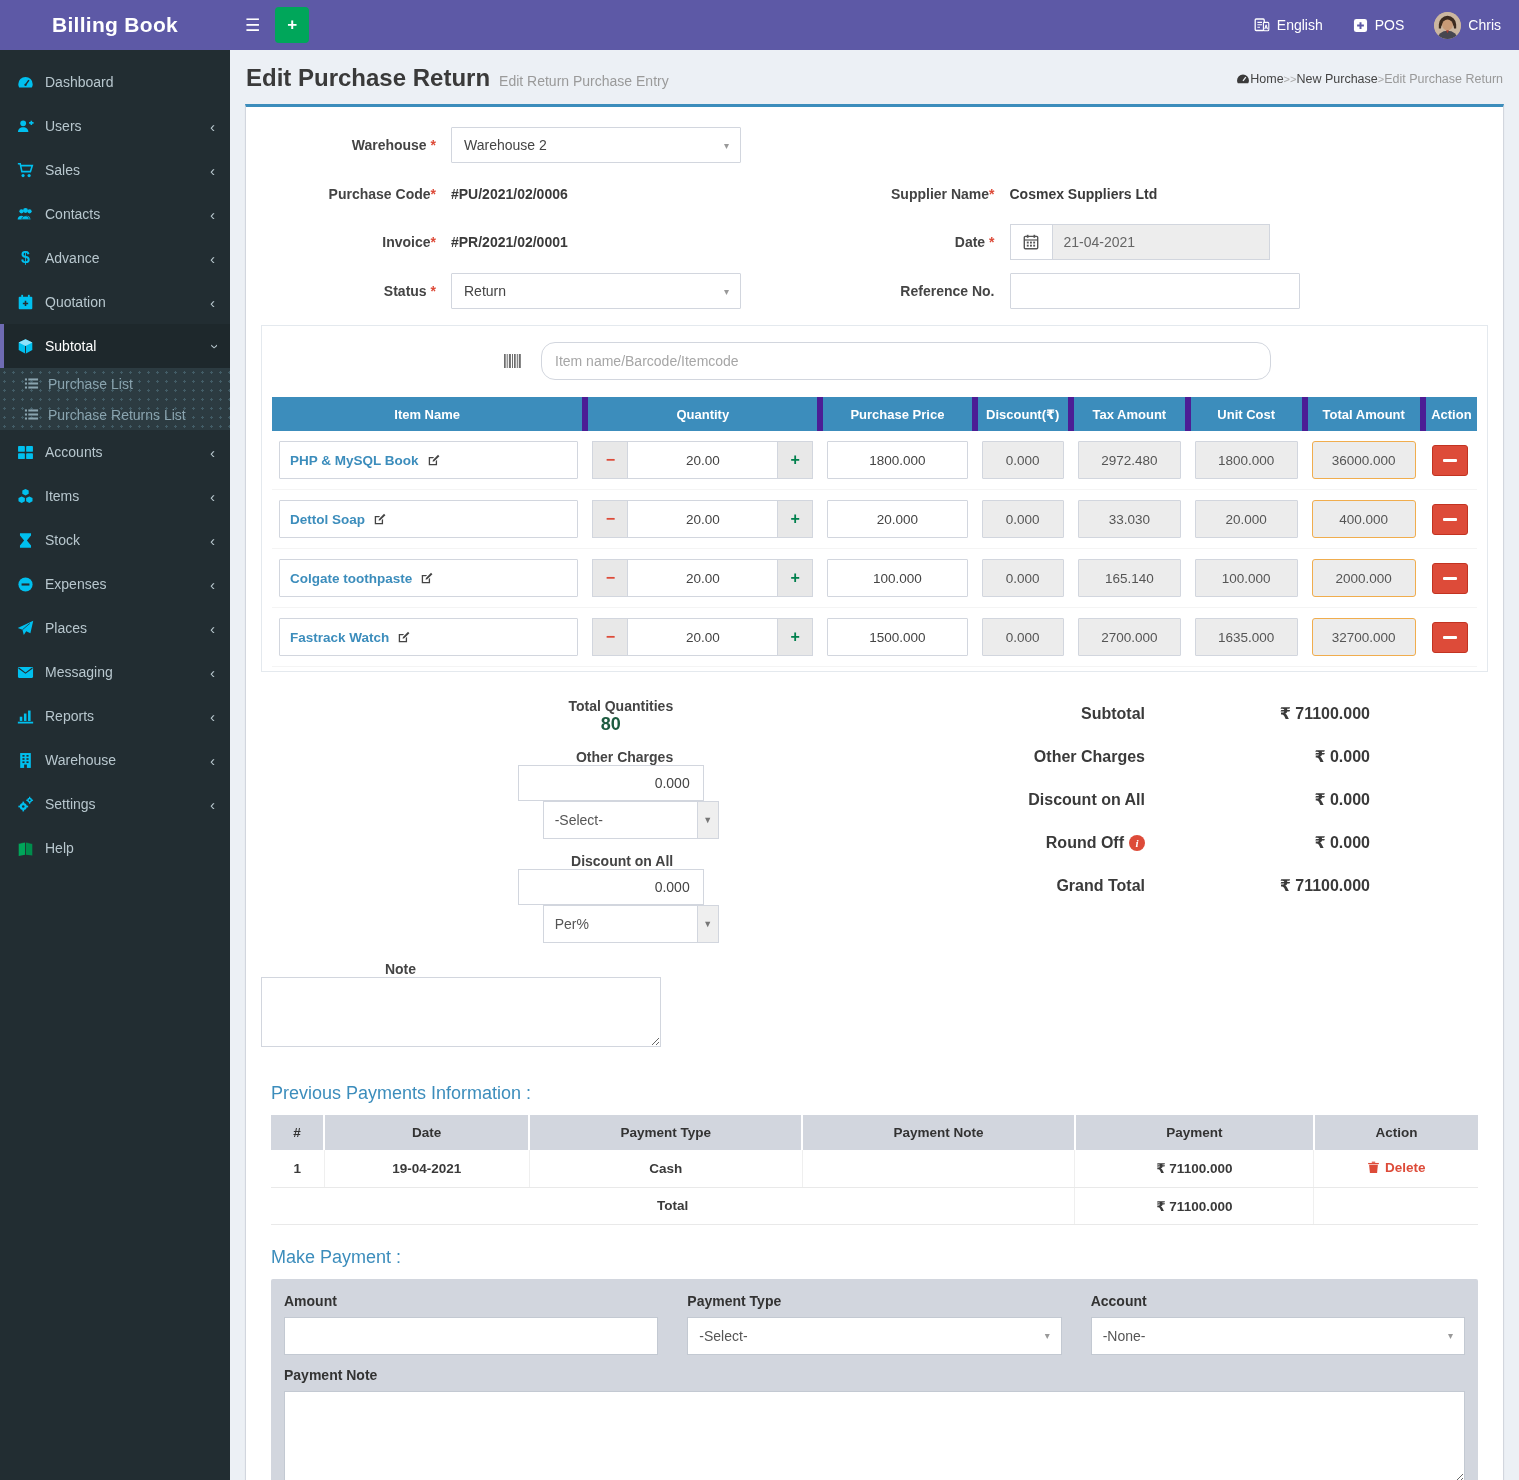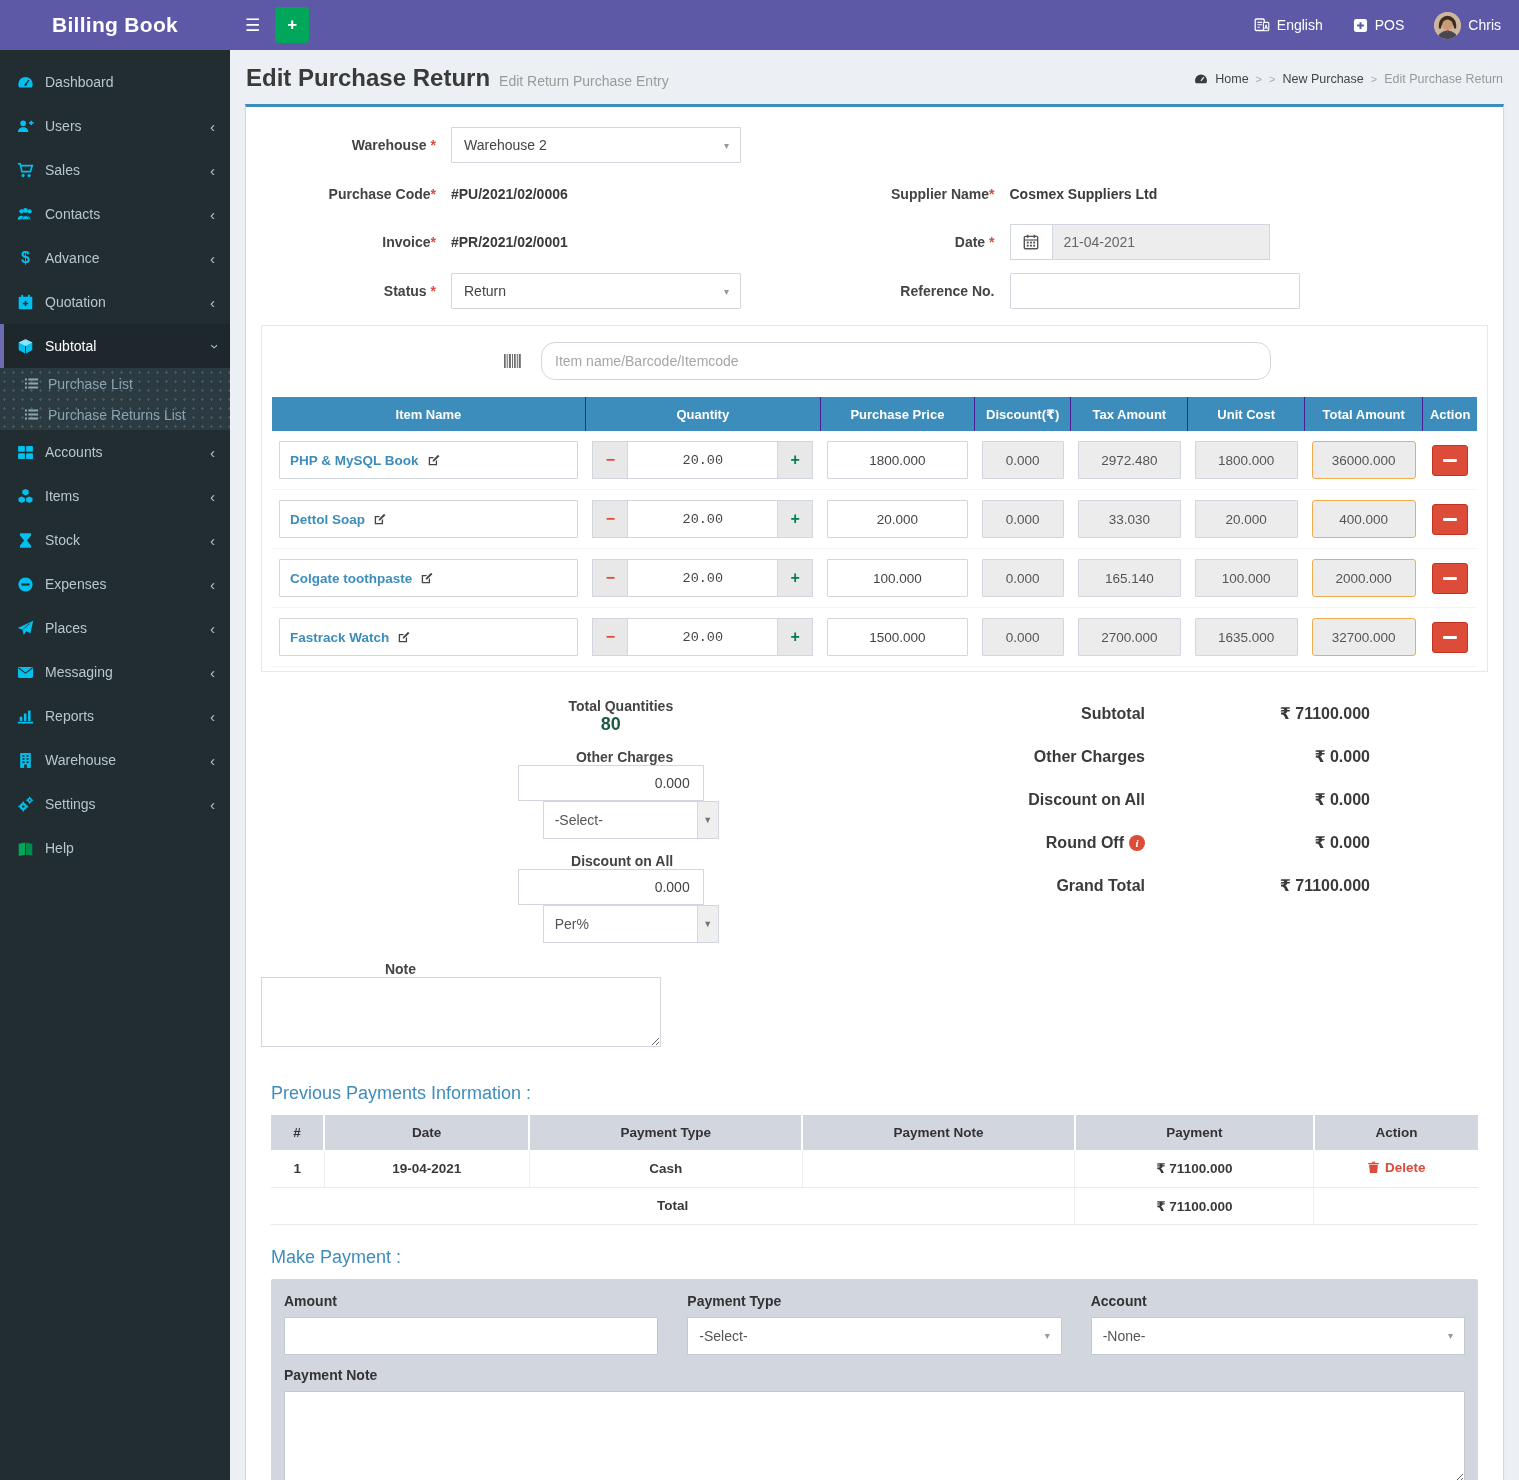--- a/index.html
+++ b/index.html
@@ -59,21 +59,21 @@
     display: flex; align-items: center; height: 31px; padding-left: 24px;
     color: #8aa4af; cursor: pointer; font-size: 14px;
   }
   .submenu-item .sicon { width: 15px; height: 15px; margin-right: 9px; }
 
   
   .content-header { display: flex; align-items: baseline; justify-content: space-between; padding: 14px 16px 12px; }
   .page-title-wrap { display: flex; align-items: baseline; gap: 9px; }
   .page-title { font-size: 24px; color: #3a3a3a; font-weight: bold; }
   .page-subtitle { font-size: 14px; color: #9a9a9a; }
-  .breadcrumb { display: flex; align-items: center; gap: 7px; font-size: 12.5px; color: #444; }
+  .breadcrumb { display: flex; align-items: center; font-size: 12.5px; color: #444; }
   .breadcrumb .sep { color: #aaa; font-size: 11px; }
   .breadcrumb .current { color: #999; }
   .breadcrumb a { color: #444; text-decoration: none; cursor: pointer; }
 
   
   .box {
     background: #fff; border: 1px solid #d2d6de; border-top: 3px solid #3c8dbc;
     box-shadow: 0 1px 1px rgba(0,0,0,.08); margin: 0 15px 18px; padding: 20px 15px 10px;
   }
 
@@ -109,21 +109,21 @@
   .search-row { display: flex; align-items: center; gap: 17px; padding-left: 230px; margin: 2px 0 17px; }
   .search-input {
     width: 730px; height: 38px; border: 1px solid #d2d6de; border-radius: 14px;
     padding: 0 13px; font-family: inherit; font-size: 14px; color: #444;
   }
   .search-input::placeholder { color: #a6a6a6; }
 
   table.items { width: 100%; border-collapse: collapse; table-layout: fixed; }
   table.items thead th {
     background: #3c8dbc; color: #fff; font-size: 13px; font-weight: bold;
-    height: 34px; text-align: center; border-right: 1px solid #4c1d95;
+    height: 34px; text-align: center; border-right: 6px solid #4c1d95;
   }
   table.items thead th:last-child { border-right: none; }
   table.items tbody td { padding: 10px 7px; border-bottom: 1px solid #f4f4f4; vertical-align: middle; }
   .cell-box {
     height: 38px; border: 1px solid #d2d6de; background: #fff; border-radius: 1px;
     display: flex; align-items: center; justify-content: center; font-size: 13.5px; color: #444;
     width: 100%; text-align: center; font-family: inherit;
   }
   input.cell-box { padding: 0 6px; }
   .cell-box.dis { background: #ececec; color: #555; }
@@ -131,21 +131,21 @@
   .item-name-box { justify-content: flex-start; gap: 8px; padding: 0 10px; overflow: hidden; }
   .item-link { color: #3c8dbc; font-weight: bold; text-decoration: none; white-space: nowrap; cursor: pointer; }
   .qty-group { display: flex; height: 38px; }
   .qty-btn {
     width: 35px; background: #e8e8e8; border: 1px solid #d2d6de; cursor: pointer;
     font-size: 16px; font-weight: bold; display: flex; align-items: center; justify-content: center;
   }
   .qty-btn.minus { color: #dd4b39; border-right: none; }
   .qty-btn.plus { color: #00804d; border-left: none; }
   .qty-input {
-    flex: 1; border: 1px solid #d2d6de; text-align: center; font-family: Liberation Mono, monospace;
+    flex: 1; border: 1px solid #d2d6de; text-align: center; font-family: Liberation Sans, sans-serif;
     font-size: 13.5px; color: #444; min-width: 0;
   }
   .row-del-btn {
     width: 36px; height: 31px; margin: 0 auto; background: #dd4b39; border: 1px solid #c23321;
     border-radius: 3px; color: #fff; cursor: pointer; display: flex; align-items: center; justify-content: center;
   }
   .row-del-btn .bar { width: 14px; height: 3px; background: #fff; border-radius: 1px; }
 
   
   .summary { display: flex; margin-top: 26px; }

